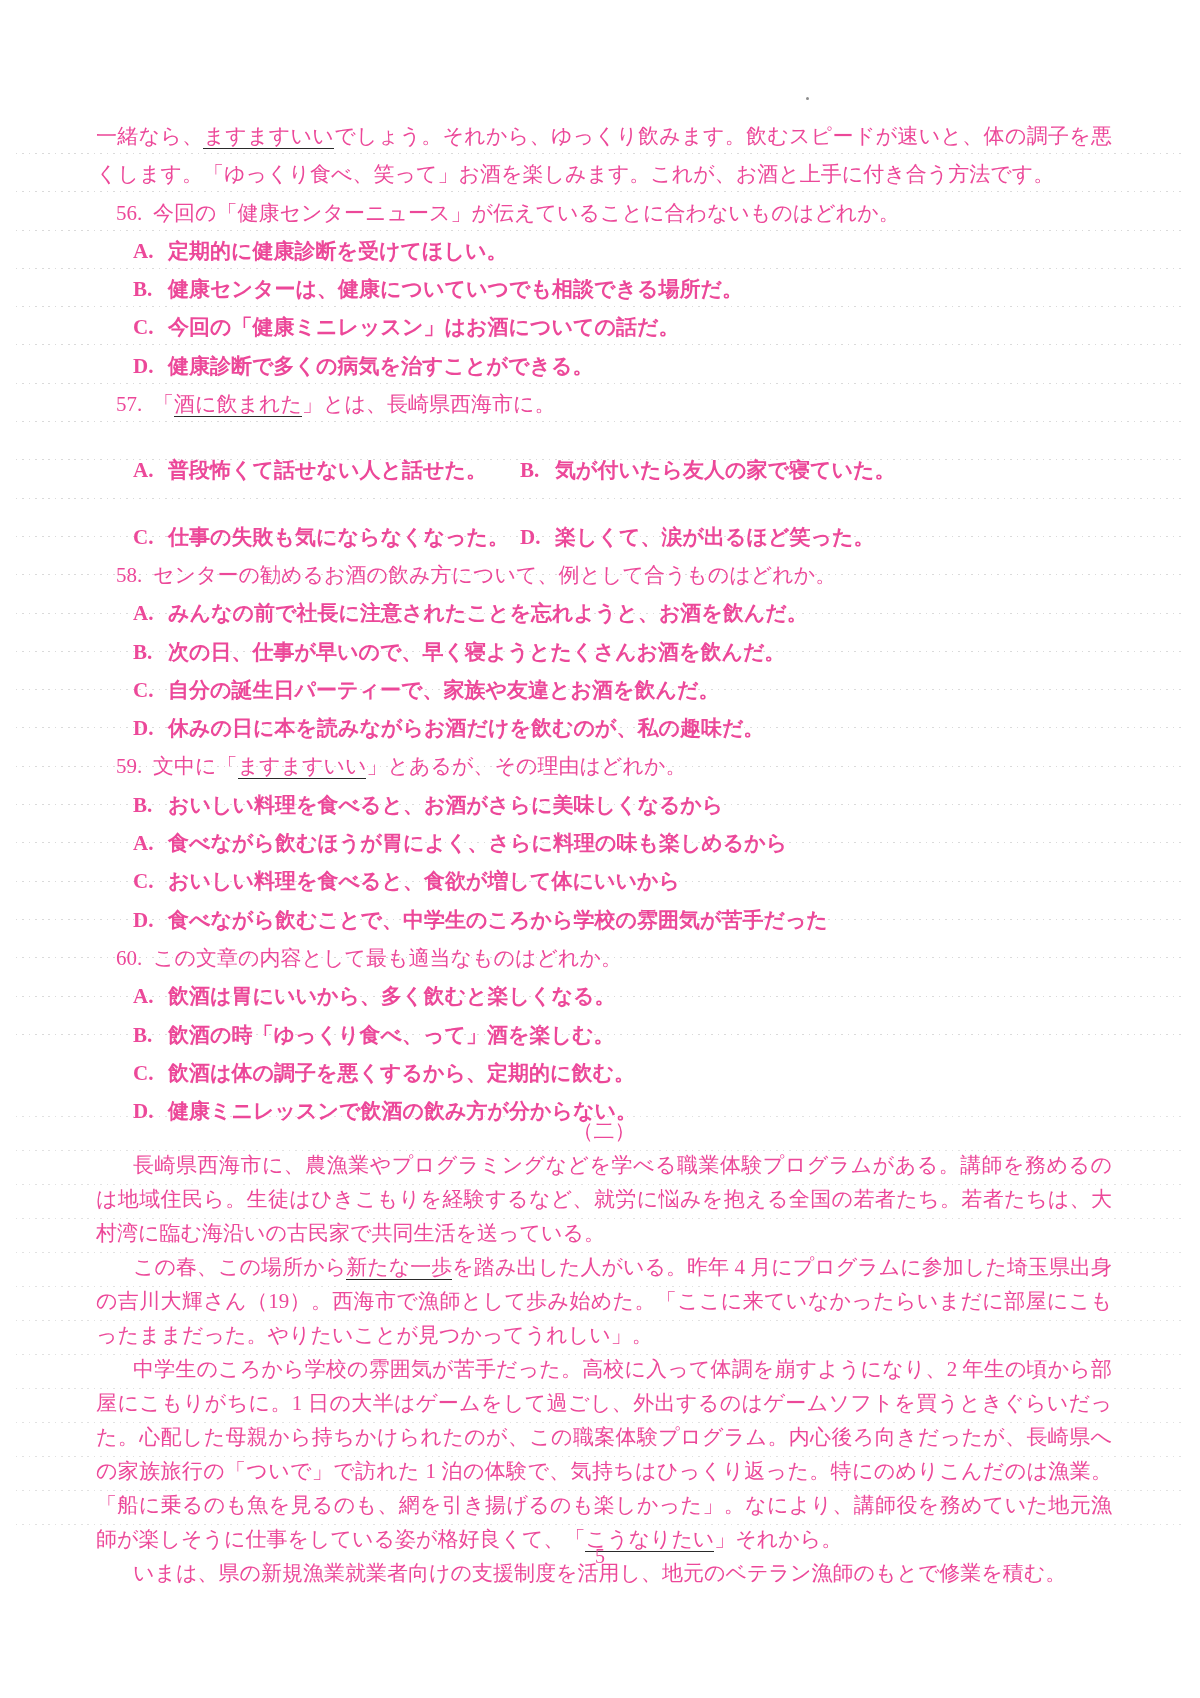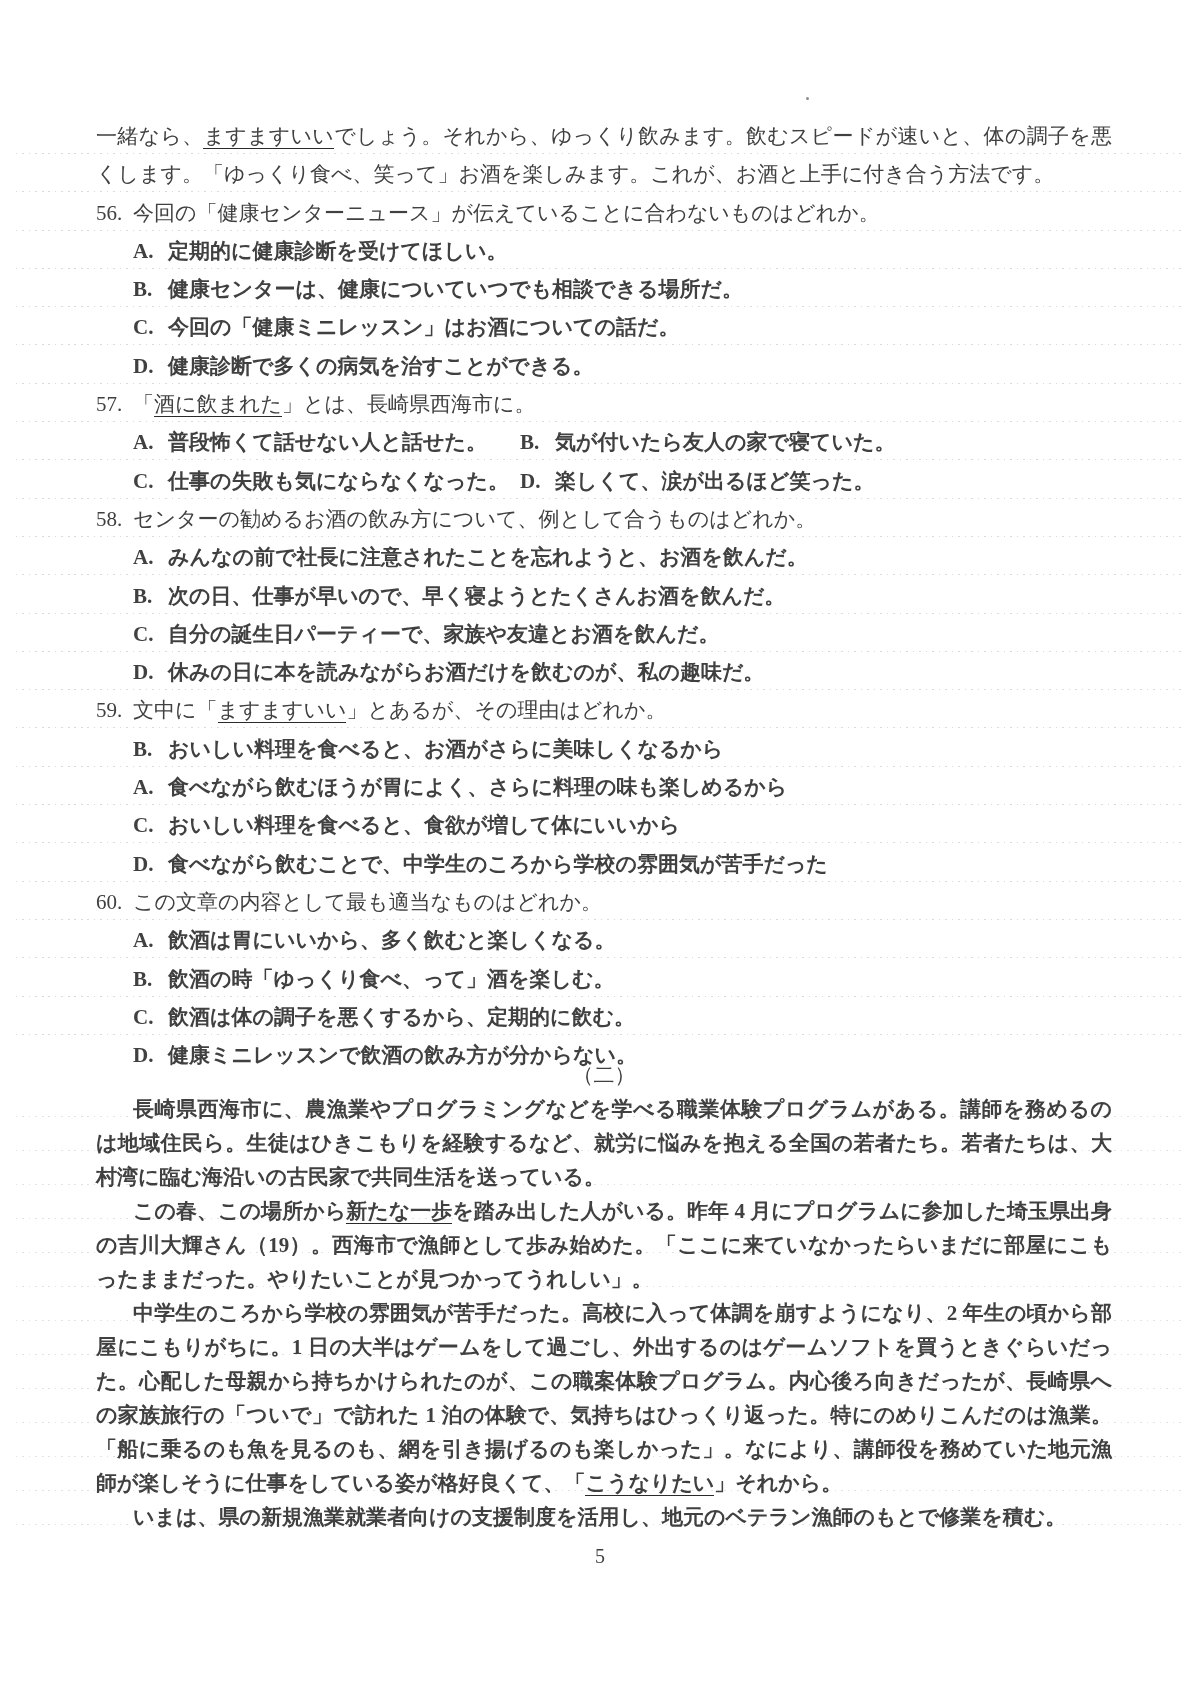--- a/index.html
+++ b/index.html
@@ -2,36 +2,36 @@
 <html lang="ja"><head>
 <meta charset="utf-8">
 <style>
   html,body{margin:0;padding:0;background:#e8e8e8;}
   .page{
     position:relative;
     width:1200px;height:1698px;
     margin:0 auto;
     background:#ffffff;
     font-family:"Liberation Serif","DejaVu Serif",serif;
-    color:#404040;
+    color:#ec4899;
     font-size:21px;
     line-height:38.3px;
     overflow:hidden;
   }
   .content{position:absolute;left:96px;top:117px;width:1016px;}
   .intro{text-align:justify;}
   .u{border-bottom:1.6px solid #2a2a2a;padding-bottom:0px;}
   .q-row{display:flex;}
-  .q-num{flex:none;width:37px;}
+  .q-num{flex:none;width:37px;margin-left:20px;}
   .q-stem{flex:1;}
   .opt-row{padding-left:37px;white-space:nowrap;font-weight:bold;}
   .opt-letter{display:inline-block;min-width:35px;}
-  .opt-cell-first{display:inline-block;width:387px;}
+  .opt-cell-first{display:inline-block;width:387px;margin-top:28px;}
   .section-heading{text-align:center;line-height:34px;margin-top:-16px;}
-  .passage .para{text-indent:37px;text-align:justify;line-height:34px;font-weight:bold;}
+  .passage .para{text-indent:37px;text-align:justify;line-height:34px;}
   .page-number{position:absolute;left:0;top:1541px;width:100%;text-align:center;font-size:20px;line-height:30px;}
   
   .dotgrid{
     position:absolute;left:16px;right:14px;pointer-events:none;
     background-image:repeating-linear-gradient(to bottom,rgba(70,70,70,0.20) 0 1px,transparent 1px 38.3px);
     -webkit-mask-image:repeating-linear-gradient(to right,#000 0 1.5px,transparent 1.5px 6.5px);
     mask-image:repeating-linear-gradient(to right,#000 0 1.5px,transparent 1.5px 6.5px);
   }
   .dotgrid.upper{top:153px;height:886px;}
   .dotgrid.lower{top:1116px;height:412px;background-image:repeating-linear-gradient(to bottom,rgba(70,70,70,0.16) 0 1px,transparent 1px 34px);}

